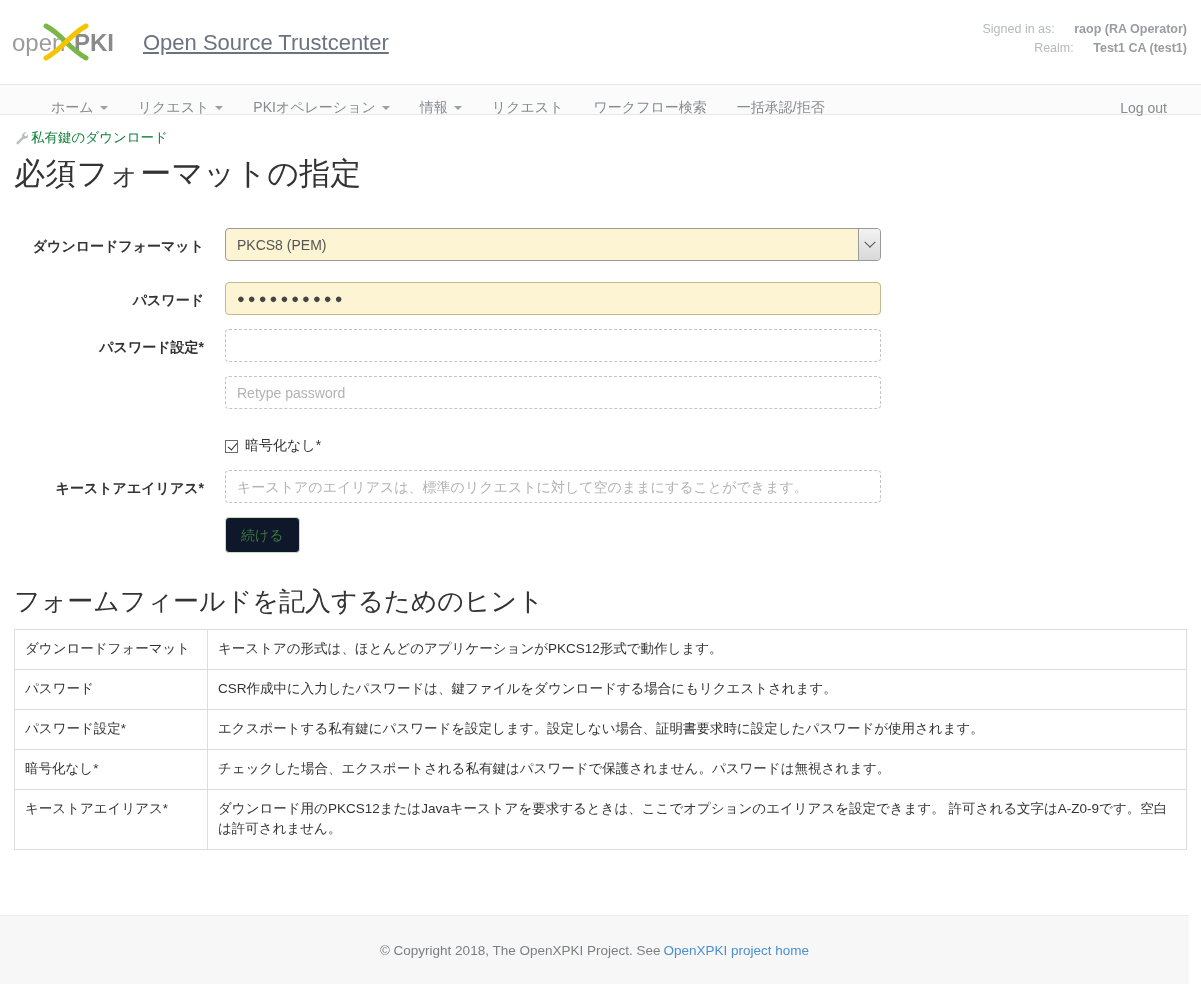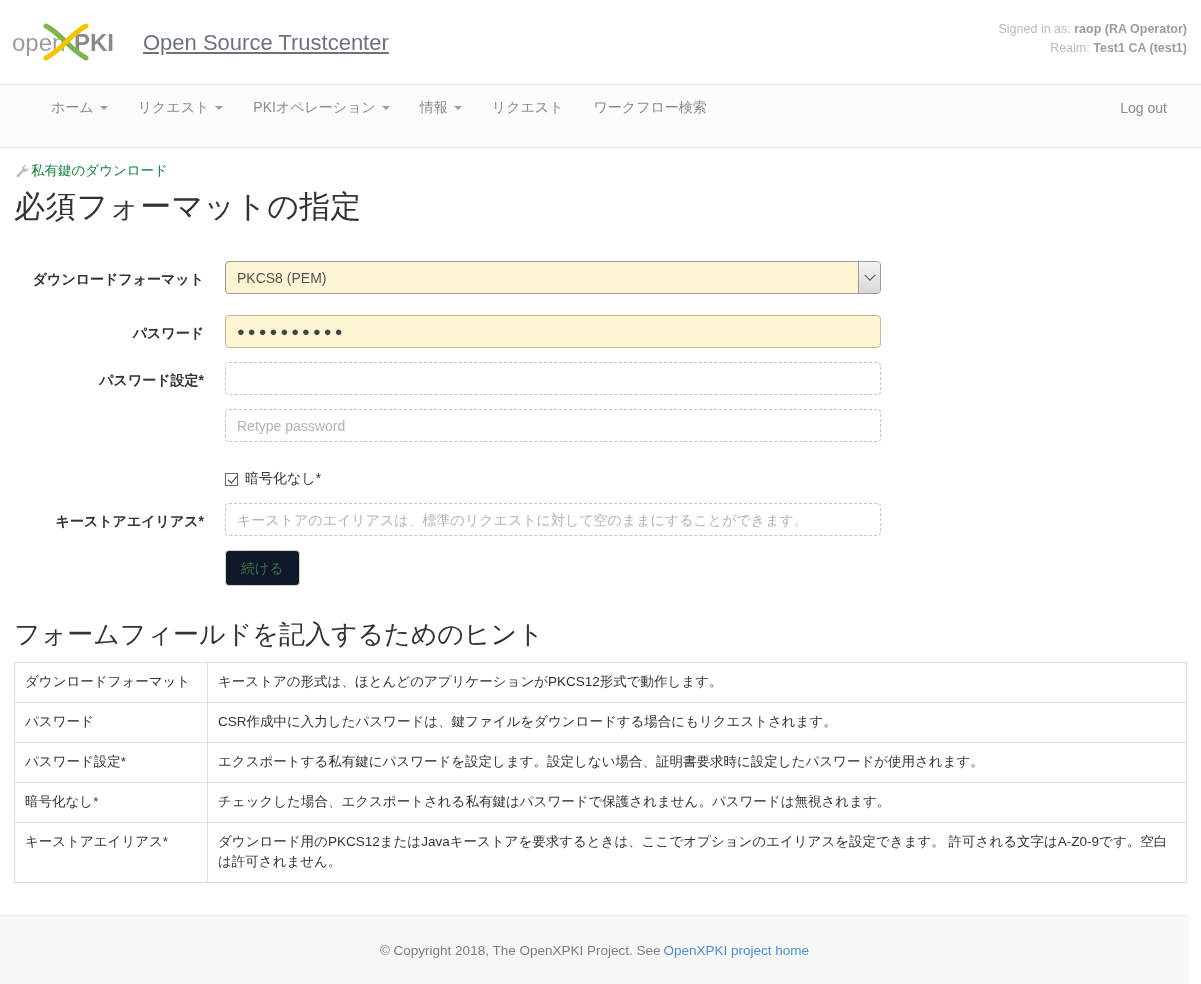--- a/index.html
+++ b/index.html
@@ -49,26 +49,27 @@
     right: 14px;
     top: 20px;
     text-align: right;
     font-size: 12.5px;
     line-height: 19px;
     color: #b6b9bd;
   }
   .session-info b {
     color: #999ca1;
     font-weight: bold;
+    margin-left: 16px;
   }
 
   
   .navbar {
     position: relative;
-    height: 64px;
+    height: 31px;
     box-sizing: border-box;
     background: #fbfbfb;
     border-top: 1px solid #e7e7e7;
     border-bottom: 1px solid #e7e7e7;
   }
   .nav-items {
     position: absolute;
     left: 36px;
     top: 0;
     height: 45px;
@@ -367,20 +368,23 @@
     </div>
     <div class="nav-item">
       <span>情報</span>
       <span class="caret"></span>
     </div>
     <div class="nav-item">
       <span>リクエスト</span>
     </div>
     <div class="nav-item">
       <span>ワークフロー検索</span>
+    </div>
+    <div class="nav-item">
+      <span>一括承認/拒否</span>
     </div>
   </div>
   <div class="nav-right">
     <div class="nav-item">Log out</div>
   </div>
 </div>
 
 <div class="content">
 
   <div class="breadcrumb">

